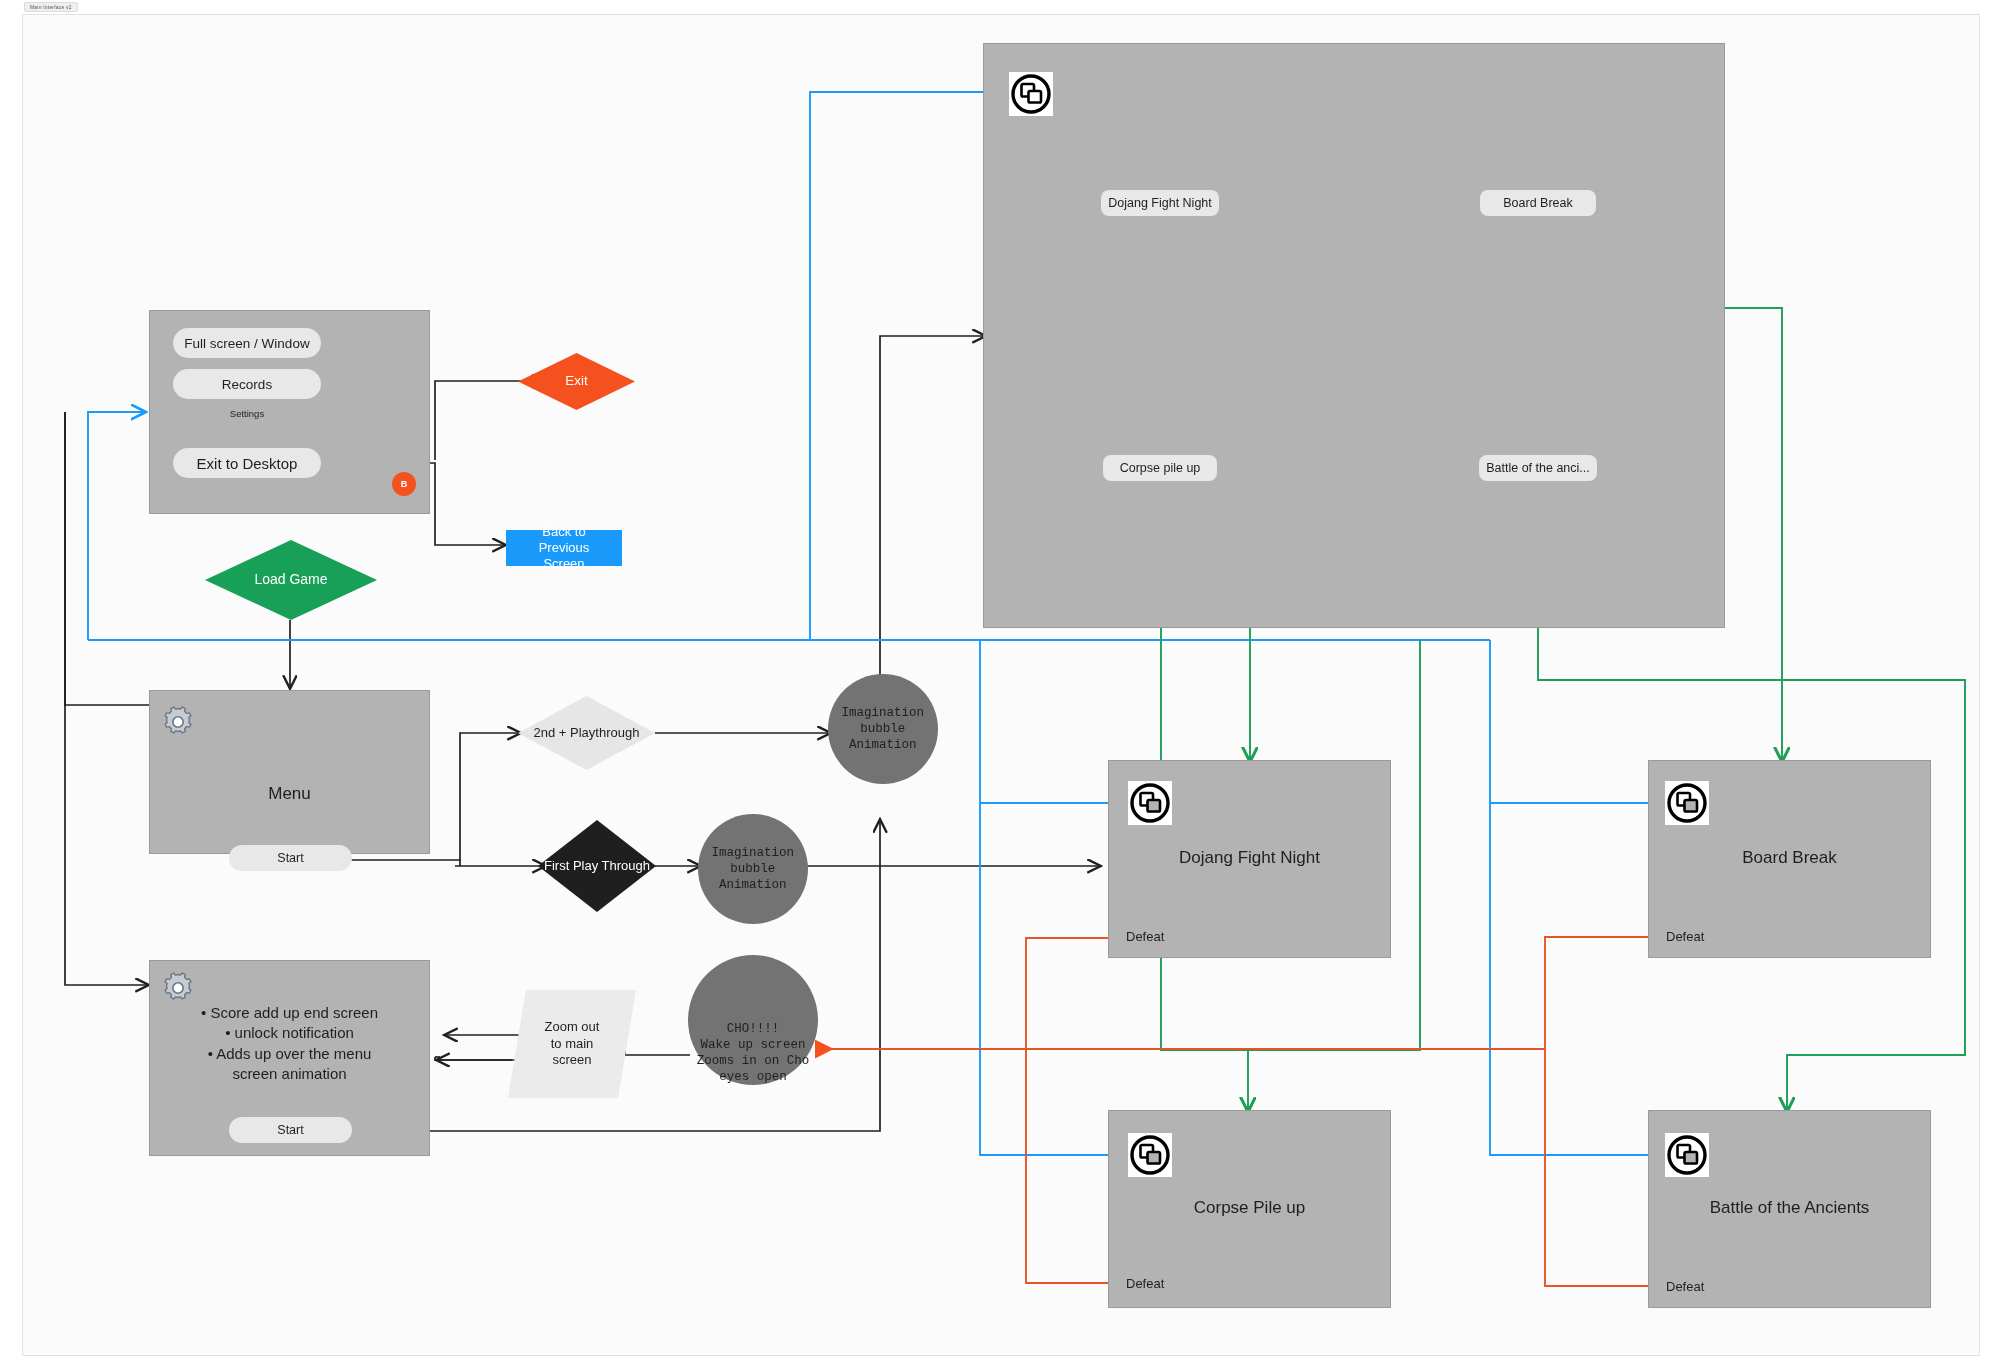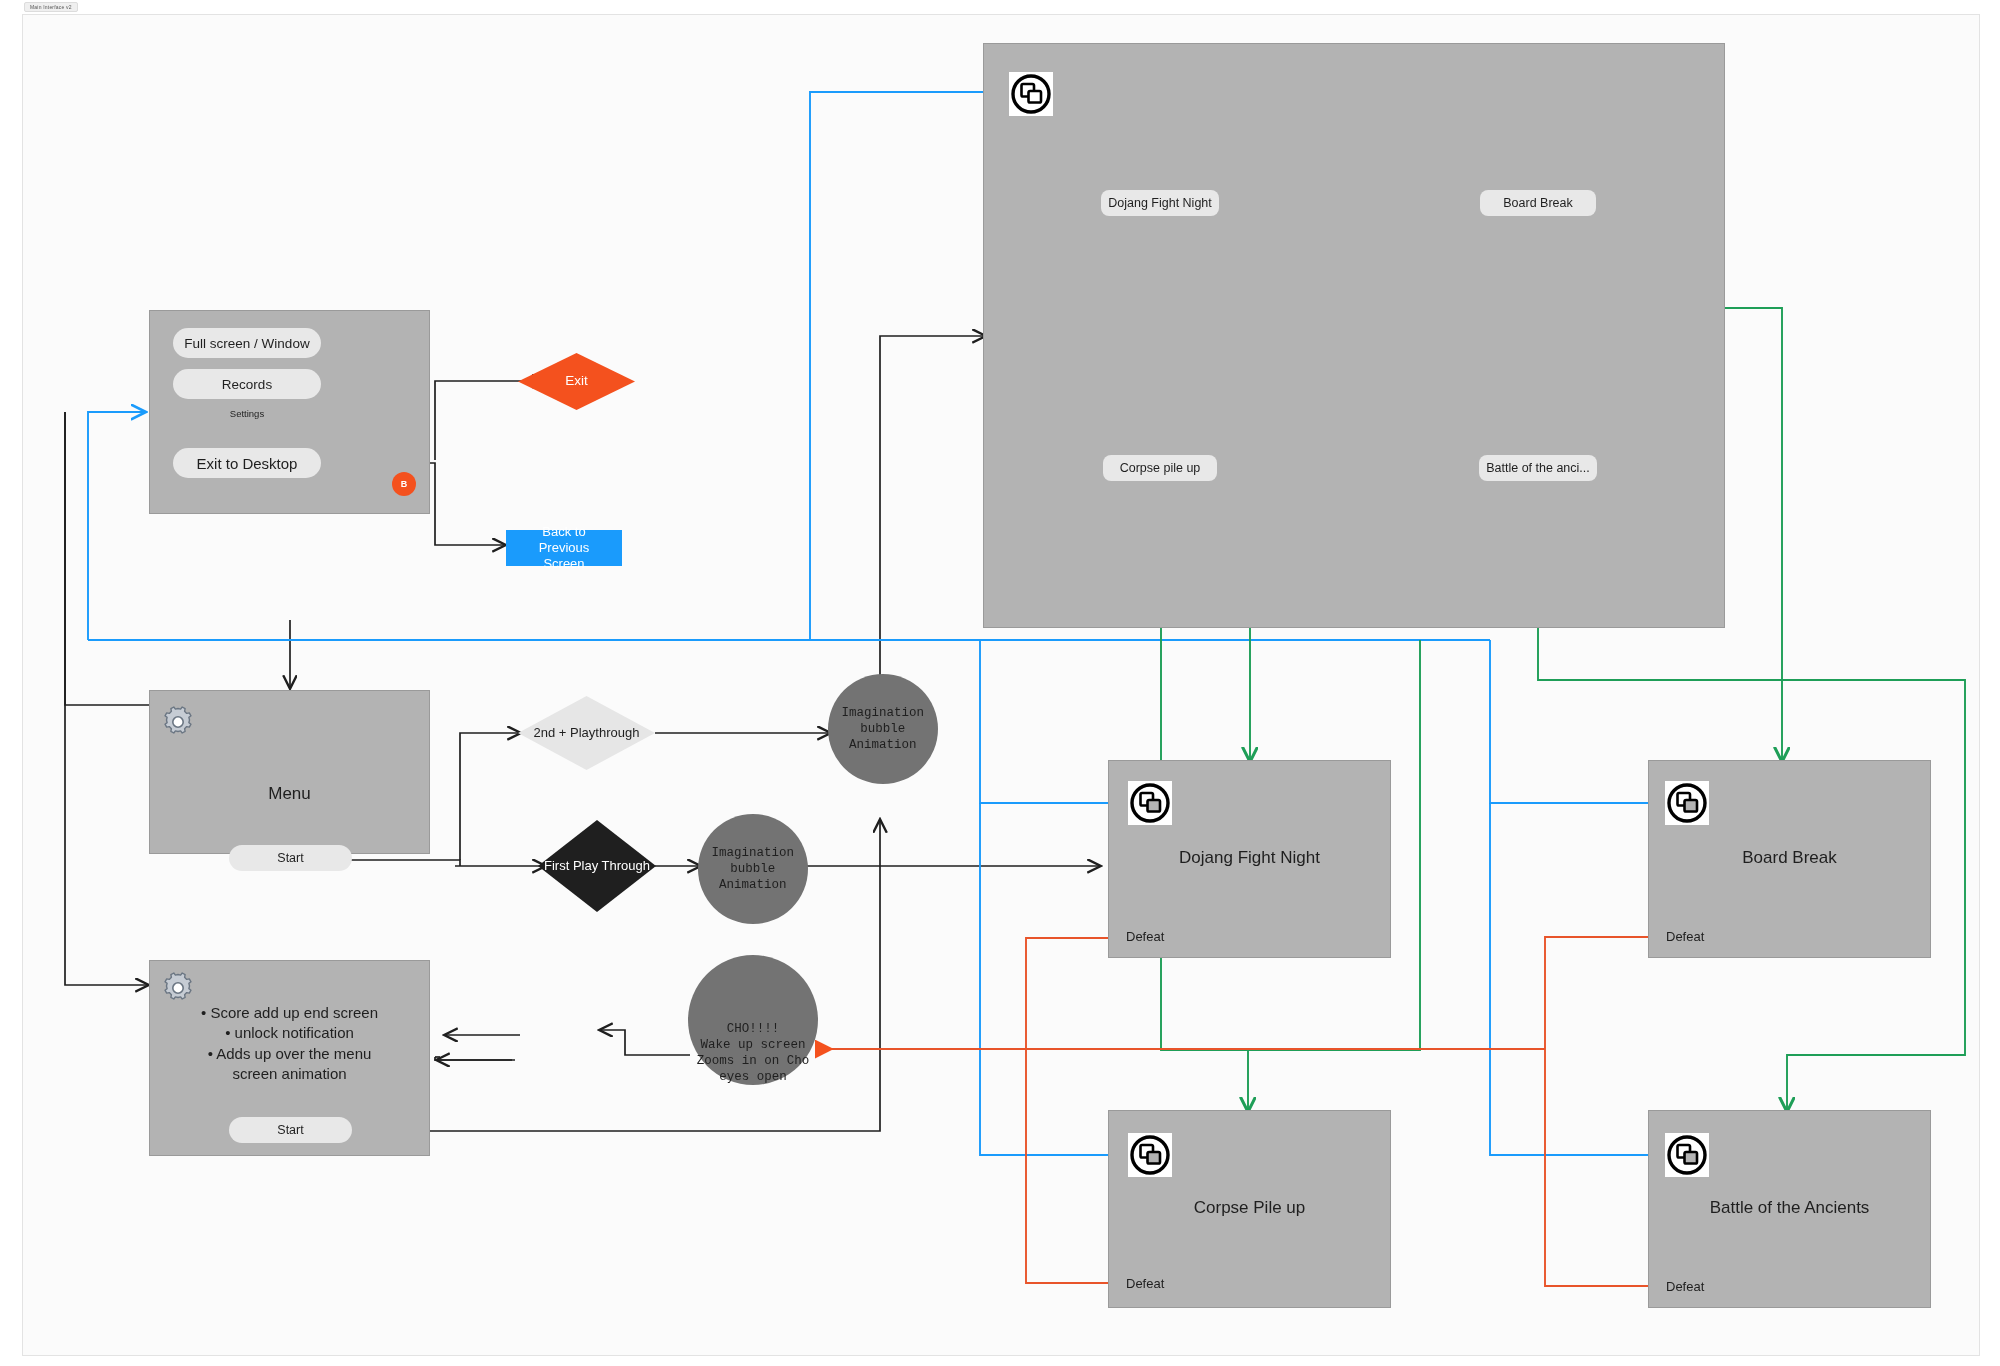--- a/index.html
+++ b/index.html
@@ -175,20 +175,23 @@
   <div class="badge" style="left:392px;top:472px;">B</div>
 
   <div class="diamond" style="left:518px;top:353px;width:117px;height:57px;--dc:#f4511e;color:#fff;font-size:13.5px;">
     <span>Exit</span>
   </div>
 
   <div class="bluebox" style="left:506px;top:518px;width:116px;height:36px;font-size:13px;padding:0 22px;margin-top:12px;">
     <span>Back to Previous Screen</span>
   </div>
 
+  <div class="diamond" style="left:205px;top:540px;width:172px;height:80px;--dc:#18a058;color:#fff;font-size:14px;">
+    <span>Load Game</span>
+  </div>
 
   <div class="node screenbox" style="left:149px;top:690px;width:281px;height:164px;"></div>
   <div class="screen-title" style="left:149px;top:784px;width:281px;font-size:17px;">Menu</div>
   <div class="pill" style="left:229px;top:845px;width:123px;height:26px;font-size:12.5px;">Start</div>
   <div class="gearicon" style="left:158px;top:702px;">
     <svg viewBox="0 0 40 40" width="40" height="40">
       <path d="M20 6.5l2.6.6 1.6-2.1 2.9 1.7-.5 2.6 2.1 2.1 2.6-.5 1.7 2.9-2.1 1.6.6 2.6-.6 2.6 2.1 1.6-1.7 2.9-2.6-.5-2.1 2.1.5 2.6-2.9 1.7-1.6-2.1-2.6.6-2.6-.6-1.6 2.1-2.9-1.7.5-2.6-2.1-2.1-2.6.5-1.7-2.9 2.1-1.6-.6-2.6.6-2.6-2.1-1.6 1.7-2.9 2.6.5 2.1-2.1-.5-2.6 2.9-1.7 1.6 2.1z" fill="#c6ccd4" stroke="#6b7683" stroke-width="1.4" stroke-linejoin="round"></path>
       <circle cx="20" cy="20" r="5.2" fill="#ffffff" stroke="#6b7683" stroke-width="1.6"></circle>
     </svg>
   </div>
@@ -222,20 +225,25 @@
     <span>Imagination bubble Animation</span>
   </div>
 
   <div class="circle" style="left:688px;top:955px;width:130px;height:130px;font-size:12.5px;flex-direction:column;">
     <span>CHO!!!!</span>
     <span>Wake up screen</span>
     <span>Zooms in on Cho</span>
     <span>eyes open</span>
   </div>
 
+  <div class="para" style="left:508px;top:990px;width:128px;height:108px;font-size:13px;flex-direction:column;">
+    <span>Zoom out</span>
+    <span>to main</span>
+    <span>screen</span>
+  </div>
 
   <div class="node screenbox" style="left:983px;top:43px;width:742px;height:585px;"></div>
   <div class="copyicon" style="left:1009px;top:72px;">
     <svg viewBox="0 0 44 44" width="44" height="44">
       <circle cx="22" cy="22" r="18" fill="none" stroke="#000" stroke-width="3.4"></circle>
       <rect x="12.5" y="12" width="12.5" height="12.5" rx="1.6" fill="none" stroke="#000" stroke-width="2.6"></rect>
       <rect x="19.5" y="19" width="12.5" height="11.5" rx="1.6" fill="#fff" stroke="#000" stroke-width="2.6"></rect>
     </svg>
   </div>
   <div class="minipill" style="left:1101px;top:190px;width:118px;height:26px;">Dojang Fight Night</div>

